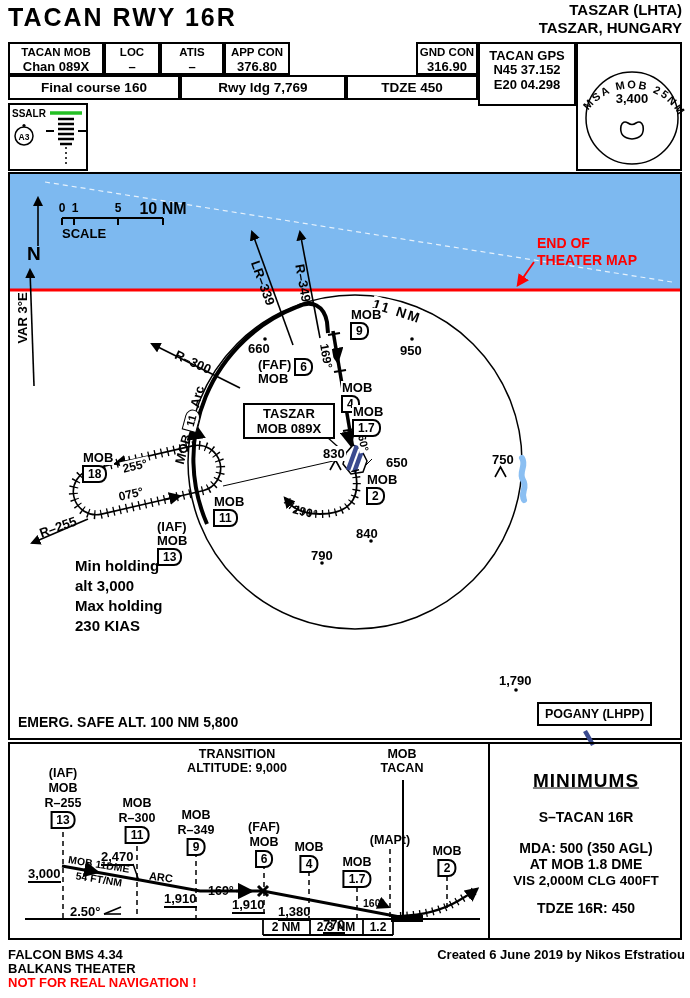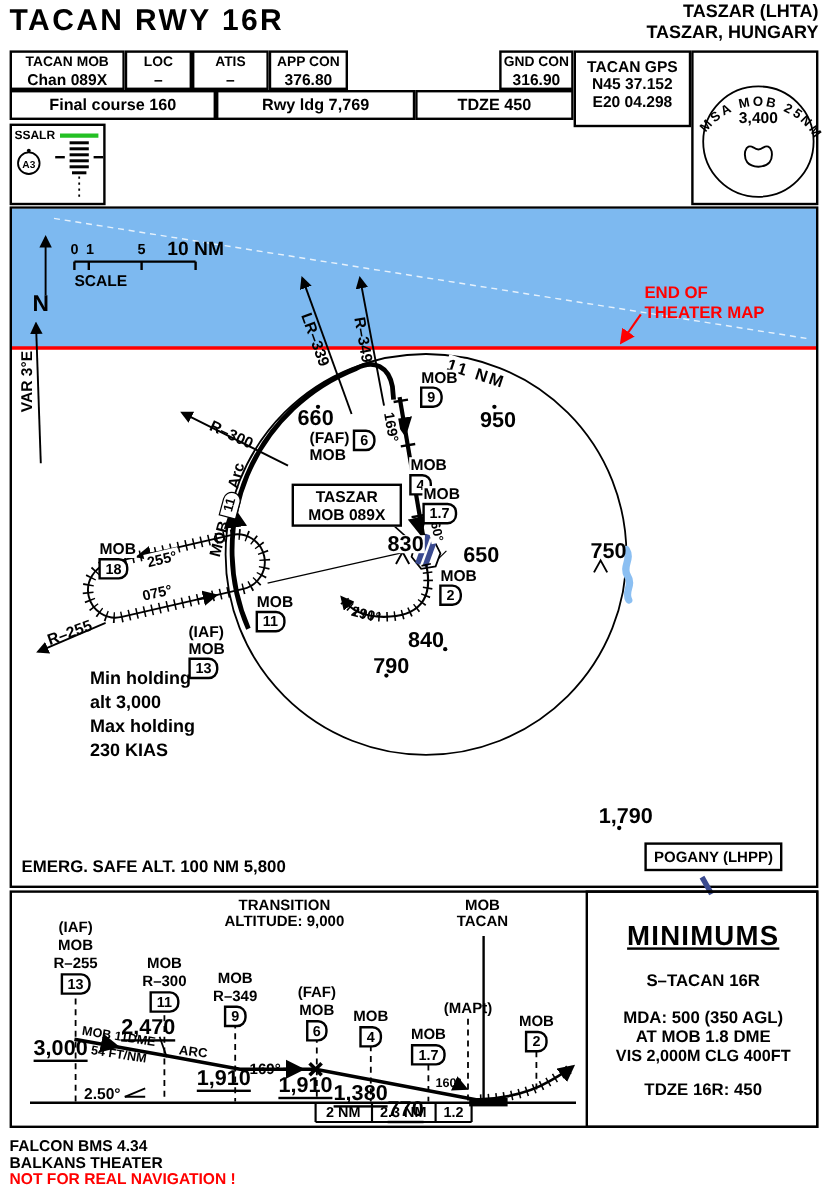--- a/index.html
+++ b/index.html
@@ -1,19 +1,19 @@
 <!DOCTYPE html>
 <html><head>
 <meta charset="utf-8">
 <style>
   html,body{margin:0;padding:0;background:#fff;}
   #page{position:relative;width:690px;height:998px;background:#fff;overflow:hidden;
         font-family:"Liberation Sans",sans-serif;font-weight:700;color:#000;}
   .abs{position:absolute;}
-  .lbl{position:absolute;white-space:nowrap;font-size:18px;line-height:15px;}
+  .lbl{position:absolute;white-space:nowrap;font-size:13px;line-height:15px;}
   .ctr{transform:translate(-50%,-50%);}
   .wbg{background:#fff;padding:0 1px;}
   .cell{position:absolute;border:2px solid #000;box-sizing:border-box;text-align:center;background:#fff;}
   .cl{font-size:11.5px;line-height:13px;padding-top:2px;}
   .cv{font-size:13px;line-height:15px;}
   .onerow{display:flex;align-items:center;justify-content:center;font-size:13.5px;}
   .dme{display:inline-block;border:2px solid #000;border-radius:0 8px 8px 0;
        padding:0 4px;font-size:12px;line-height:14px;background:#fff;}
   .fix{position:absolute;font-size:13px;line-height:14px;white-space:nowrap;}
   .fixrow{display:flex;align-items:flex-start;gap:3px;}
@@ -292,21 +292,21 @@
   <div class="fix" style="left:82px;top:451px;">
     <div class="wbg">MOB</div>
     <span class="dme">18</span>
   </div>
 
   <div class="lbl" style="left:248px;top:341px;">660</div>
   <div class="lbl" style="left:400px;top:343px;">950</div>
   <div class="lbl wbg" style="left:322px;top:446px;">830</div>
   <div class="lbl" style="left:386px;top:455px;">650</div>
   <div class="lbl" style="left:492px;top:452px;">750</div>
-  <div class="lbl" style="left:340px;top:526px;text-align:center;">840</div>
+  <div class="lbl" style="left:356px;top:526px;text-align:center;">840</div>
   <div class="lbl" style="left:311px;top:548px;">790</div>
   <div class="lbl" style="left:499px;top:673px;">1,790</div>
 
   <div class="abs" style="left:75px;top:556px;font-size:15px;line-height:20px;white-space:nowrap;">
     <div>Min holding</div>
     <div>alt 3,000</div>
     <div>Max holding</div>
     <div>230 KIAS</div>
   </div>
 
@@ -371,24 +371,25 @@
   <div class="lbl" style="left:232px;top:897px;"><span class="ul">1,910</span></div>
   <div class="lbl" style="left:278px;top:904px;"><span class="ul">1,380</span></div>
   <div class="lbl" style="left:323px;top:892px;margin-top:25px;"><span class="ul">770</span></div>
   <div class="lbl" style="left:363px;top:896px;font-size:10.5px;">160°</div>
   <div class="lbl" style="left:70px;top:904px;font-size:13px;">2.50°</div>
 
   <div class="lbl ctr" style="left:286px;top:927px;font-size:12px;">2 NM</div>
   <div class="lbl ctr" style="left:336px;top:927px;font-size:12px;">2.3 NM</div>
   <div class="lbl ctr" style="left:378px;top:927px;font-size:12px;">1.2</div>
 
-  <div class="lbl ctr" style="left:586px;top:780px;font-size:23px;letter-spacing:1px;text-decoration:underline;">MINIMUMS</div>
+  <div class="lbl ctr" style="left:586px;top:780px;font-size:19px;letter-spacing:1px;text-decoration:underline;">MINIMUMS</div>
   <div class="lbl ctr" style="left:586px;top:817px;font-size:14px;">S–TACAN 16R</div>
   <div class="lbl ctr" style="left:586px;top:848px;font-size:14px;">MDA:  500 (350 AGL)</div>
   <div class="lbl ctr" style="left:586px;top:864px;font-size:14px;">AT MOB 1.8 DME</div>
   <div class="lbl ctr" style="left:586px;top:880px;font-size:13.5px;">VIS 2,000M CLG 400FT</div>
   <div class="lbl ctr" style="left:586px;top:908px;font-size:14px;">TDZE 16R:  450</div>
 
   <div class="lbl" style="left:8px;top:947px;font-size:13px;">FALCON BMS 4.34</div>
   <div class="lbl" style="left:8px;top:961px;font-size:13px;">BALKANS THEATER</div>
   <div class="lbl red" style="left:8px;top:975px;font-size:13px;">NOT FOR REAL NAVIGATION !</div>
+  <div class="lbl" style="right:5px;left:auto;top:947px;font-size:13px;text-align:right;">Created 6 June 2019 by Nikos Efstratiou</div>
 
 </div>
 
 </body></html>

